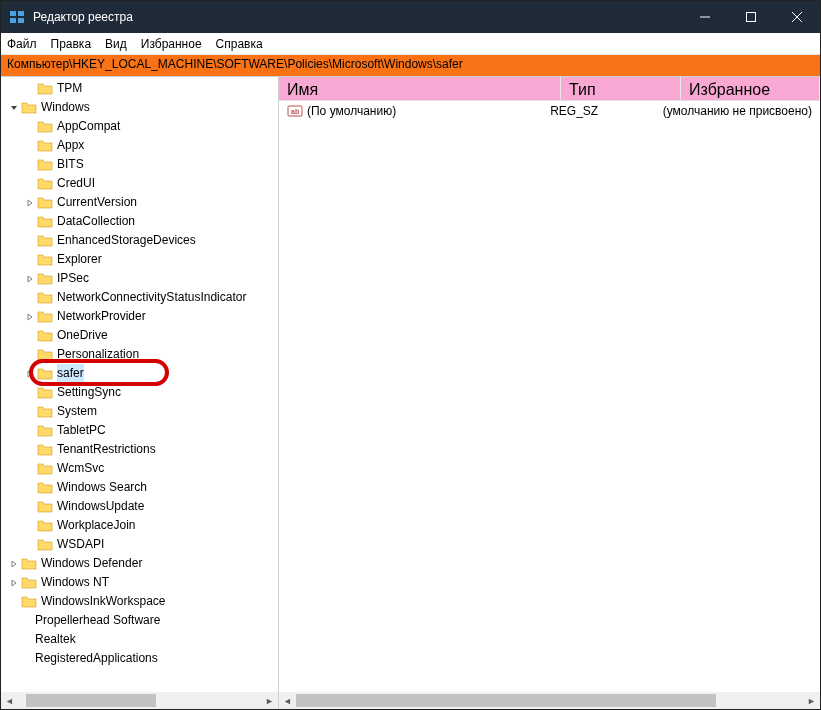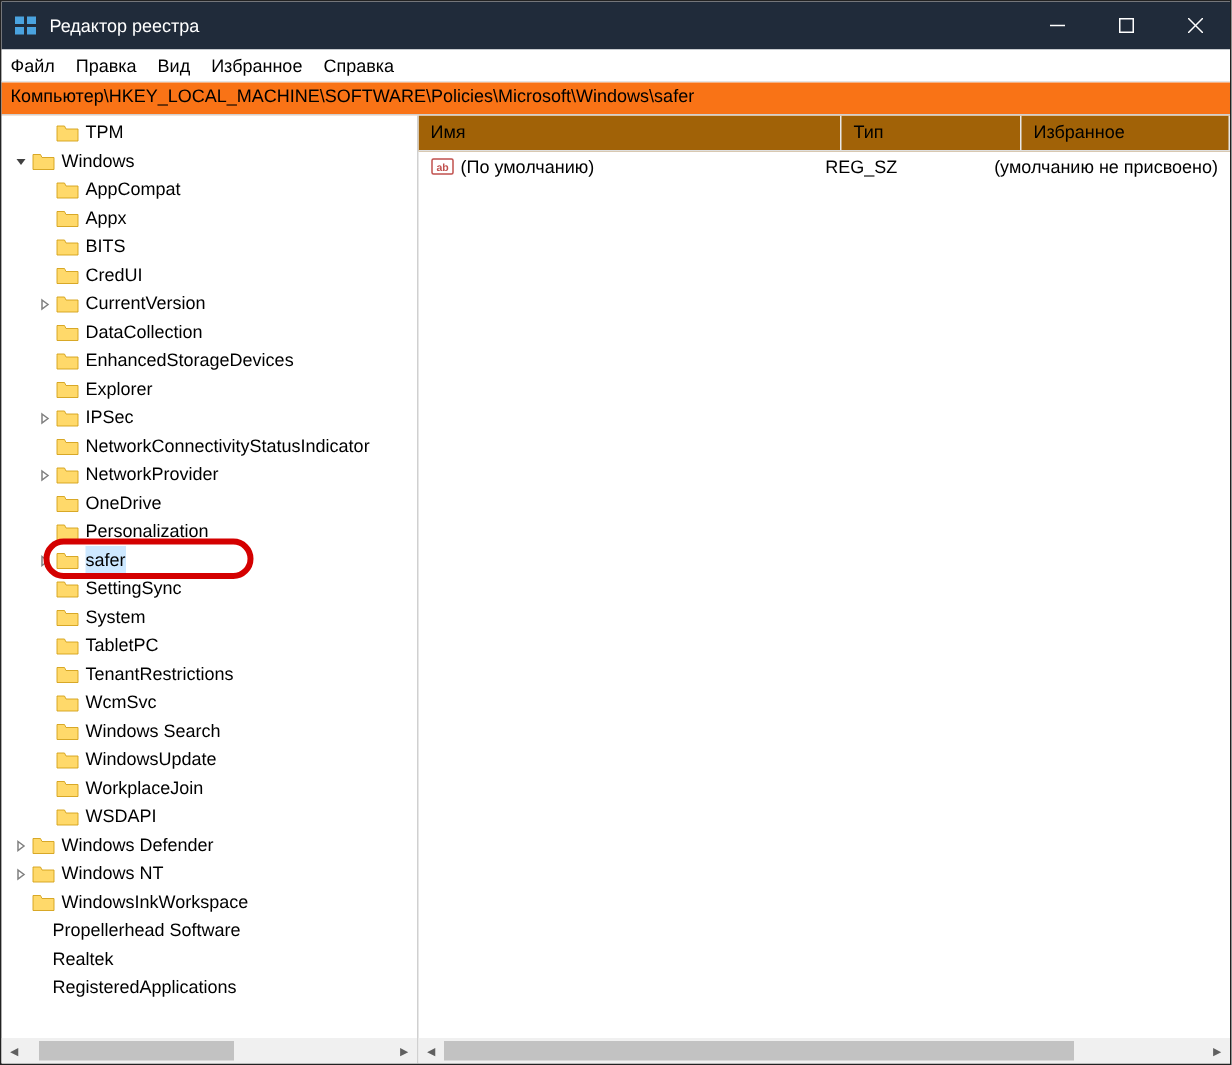--- a/index.html
+++ b/index.html
@@ -109,22 +109,22 @@
   }
   .list-pane {
     flex: 1;
     position: relative;
     overflow: hidden;
   }
   .list-header {
     display: flex;
     height: 24px;
     border-bottom: 1px solid #e0e0e0;
-    font-size: 12px;
-    background: #a16207;
+    font-size: 16px;
+    background: #f9a8d4;
   }
   .list-header .col {
     padding: 4px 8px;
     border-right: 1px solid #e8e8e8;
     cursor: pointer;
   }
   .col-name { width: 282px; }
   .col-type { width: 120px; }
   .col-value { flex: 1; }
   .list-row {

